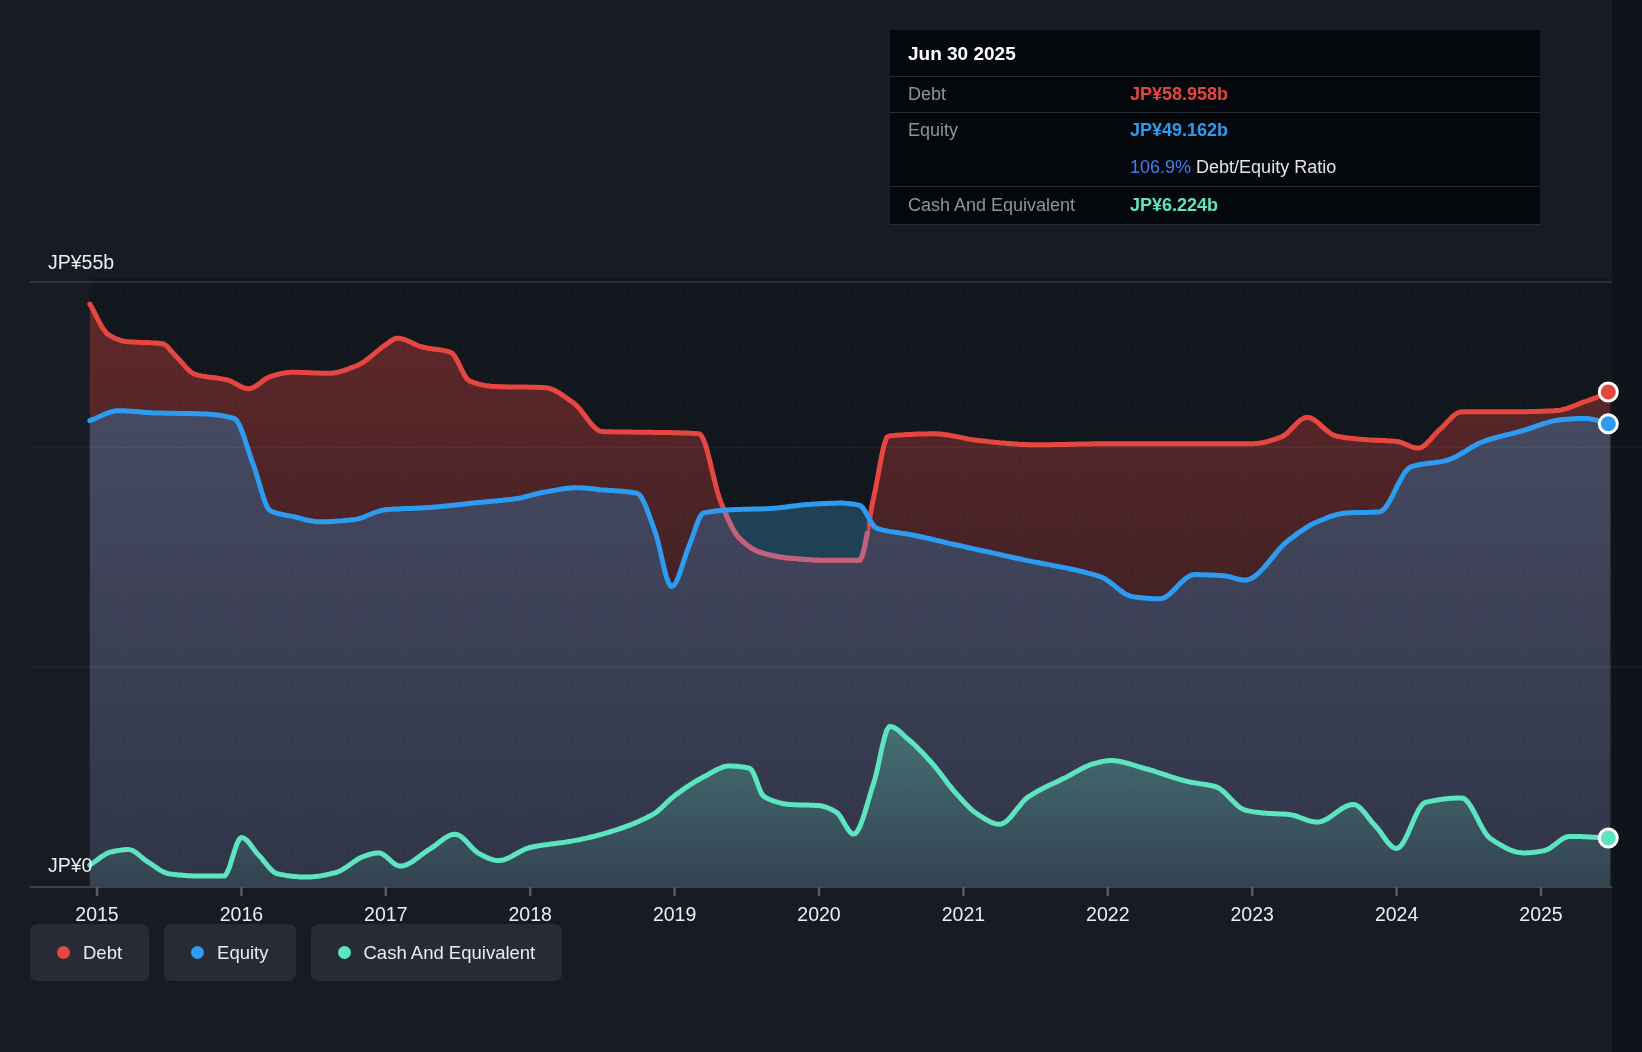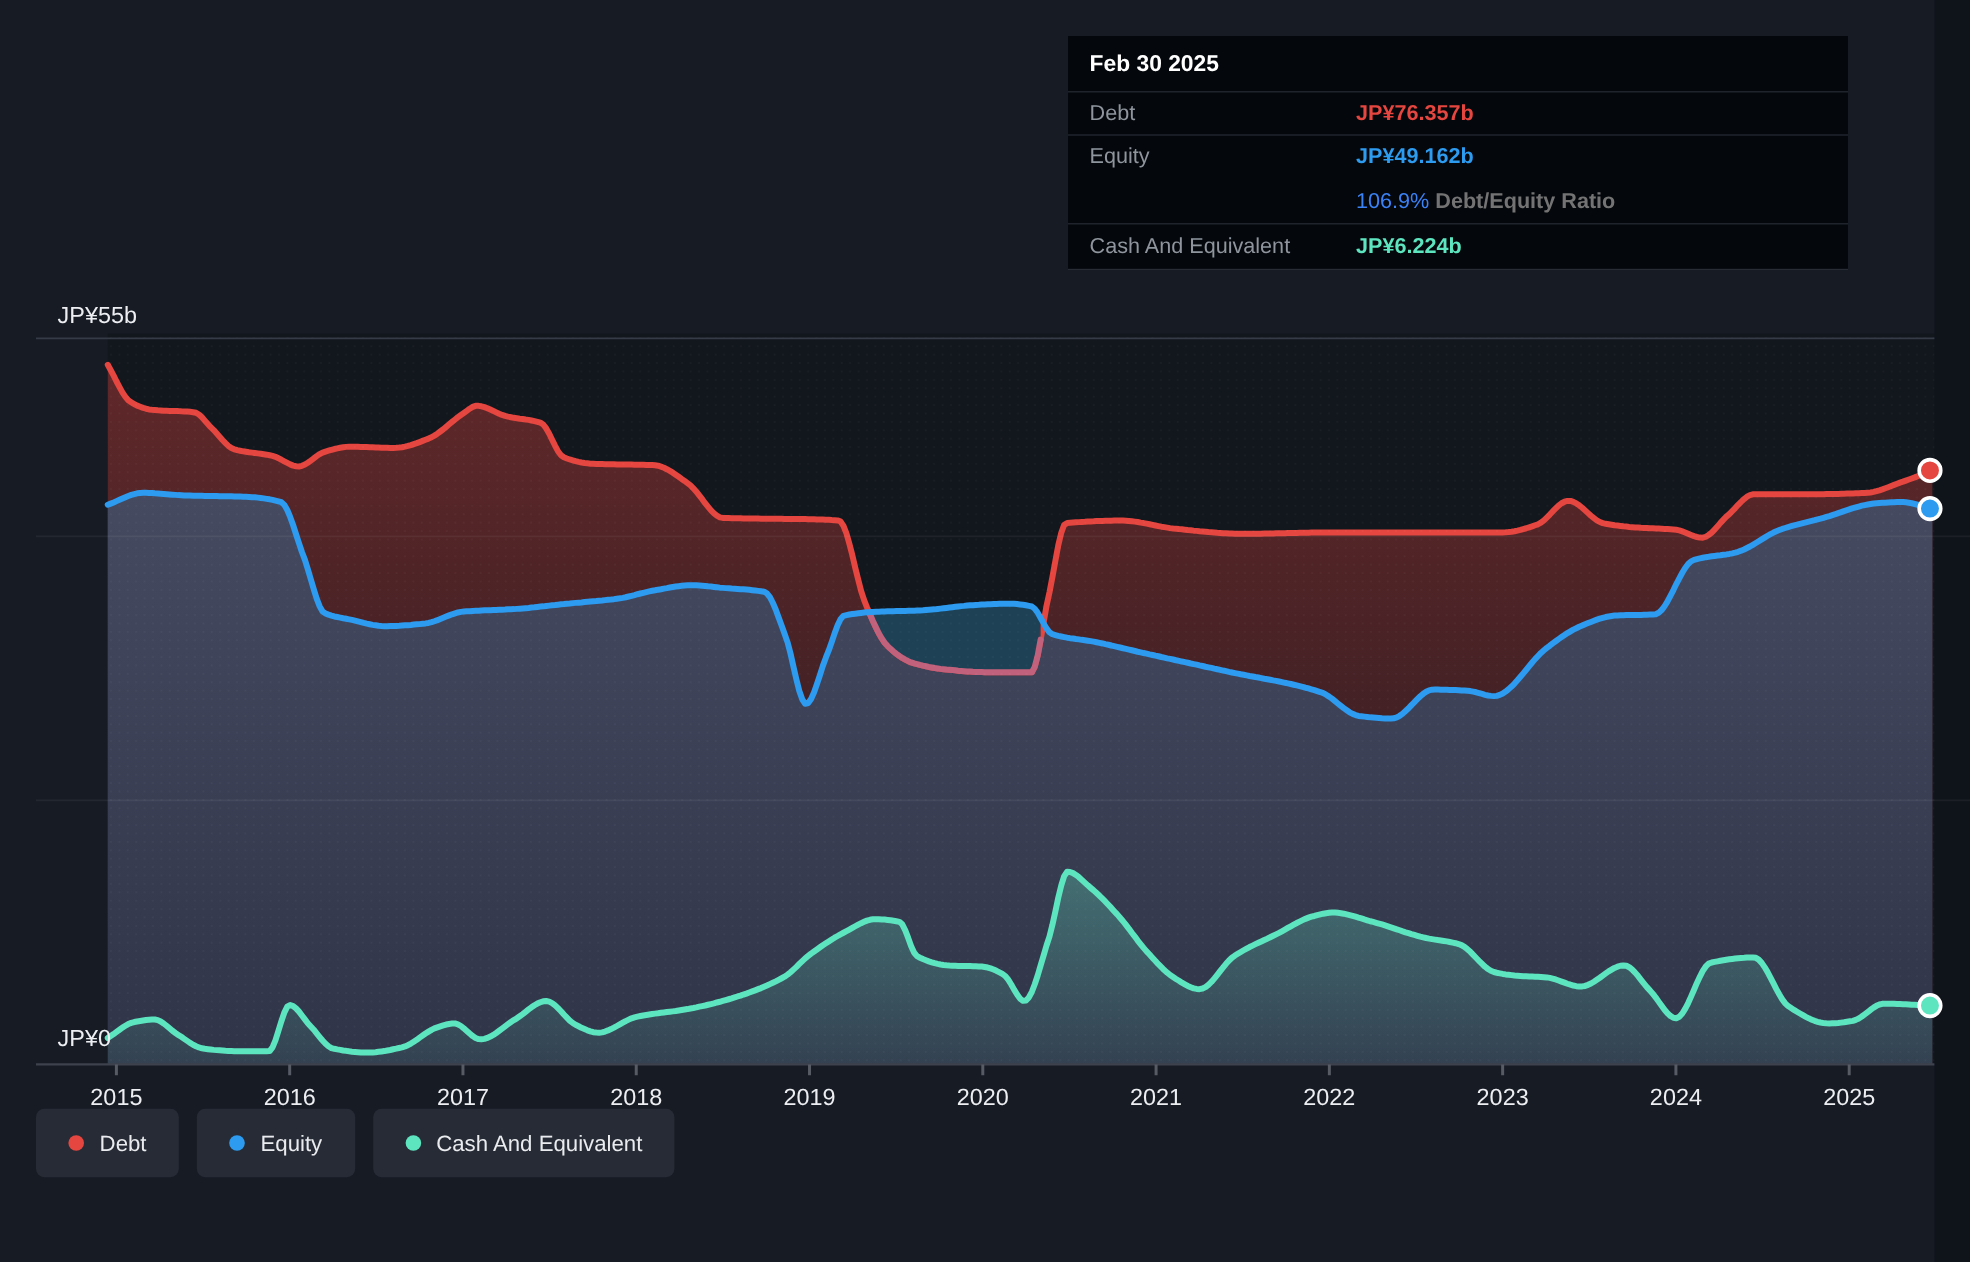--- a/index.html
+++ b/index.html
@@ -10,21 +10,21 @@
   .tooltip{position:absolute;left:890px;top:30px;width:650px;box-sizing:border-box;
     background:rgba(4,7,11,0.97);color:#fff;z-index:5;}
   .tt-title{font-size:19px;font-weight:700;padding:13px 18px 11px 18px;color:#ffffff;}
   .tt-row{display:grid;grid-template-columns:222px 1fr;align-items:center;
     padding:7px 18px;font-size:18px;border-top:1px solid #272c35;}
   .tt-row.no-border{border-top:none;}
   .tt-row.last{border-bottom:1px solid #272c35;}
   .tt-label{color:#8f959d;font-weight:400;}
   .tt-value{font-weight:700;}
   .tt-ratio-pct{color:#3b82f6;font-weight:400;}
-  .tt-ratio-label{color:#737373;font-weight:700;text-align:right;}
+  .tt-ratio-label{color:#e5e5e5;font-weight:400;text-align:right;}
   
   .legend{position:absolute;left:30px;top:924px;display:flex;gap:15px;z-index:5;}
   .legend-pill{display:inline-flex;align-items:center;gap:13px;height:57px;
     padding:0 27px;background:#262b35;border-radius:7px;color:#e9ebee;font-size:18.5px;
     cursor:pointer;user-select:none;}
   .legend-dot{width:13px;height:13px;border-radius:50%;flex:0 0 auto;}
 </style>
 </head>
 <body>
 
@@ -95,24 +95,24 @@
         <text x="819" y="921" text-anchor="middle" font-size="19.5" fill="#eceef1">2020</text>
         <text x="963.4000000000001" y="921" text-anchor="middle" font-size="19.5" fill="#eceef1">2021</text>
         <text x="1107.8000000000002" y="921" text-anchor="middle" font-size="19.5" fill="#eceef1">2022</text>
         <text x="1252.2" y="921" text-anchor="middle" font-size="19.5" fill="#eceef1">2023</text>
         <text x="1396.6000000000001" y="921" text-anchor="middle" font-size="19.5" fill="#eceef1">2024</text>
         <text x="1541" y="921" text-anchor="middle" font-size="19.5" fill="#eceef1">2025</text>
       </g>
   </svg>
 
   <div class="tooltip">
-    <div class="tt-title">Feb 30 2025</div>
+    <div class="tt-title">Jun 30 2025</div>
     <div class="tt-row">
       <span class="tt-label">Debt</span>
-      <span class="tt-value" style="color: rgb(229, 70, 63);">JP¥76.357b</span>
+      <span class="tt-value" style="color: rgb(229, 70, 63);">JP¥58.958b</span>
     </div>
     <div class="tt-row">
       <span class="tt-label">Equity</span>
       <span class="tt-value" style="color: rgb(45, 155, 240);">JP¥49.162b</span>
     </div>
     <div class="tt-row no-border" style="padding-top:9px;padding-bottom:8px;">
       <span></span>
       <span>
         <span class="tt-ratio-pct">106.9%</span>
         <span class="tt-ratio-label"> Debt/Equity Ratio</span>

